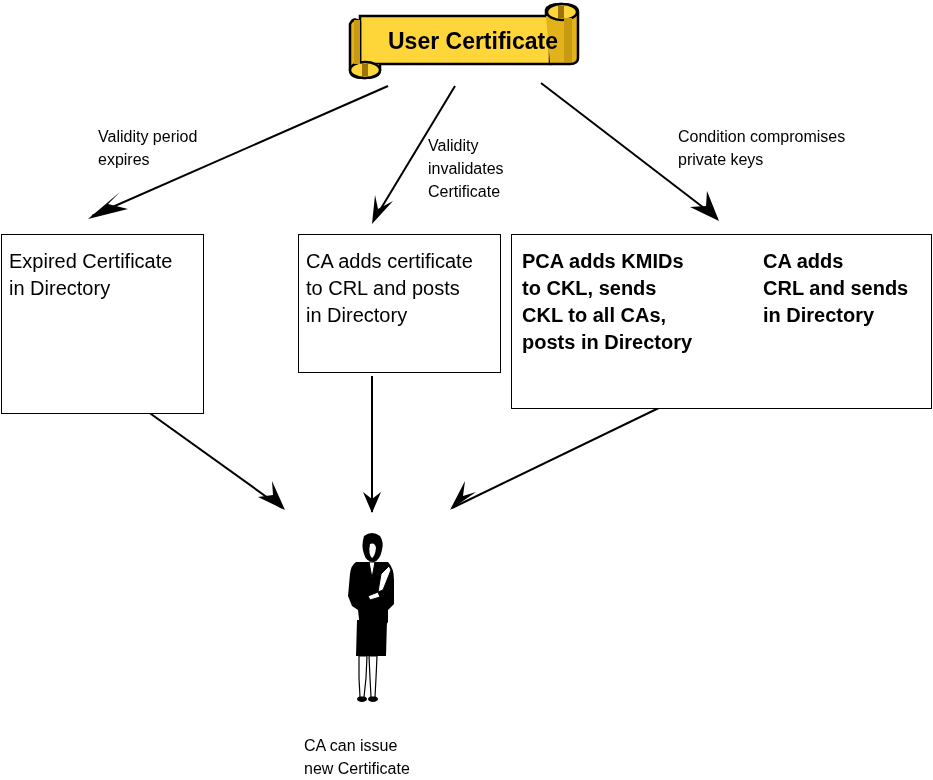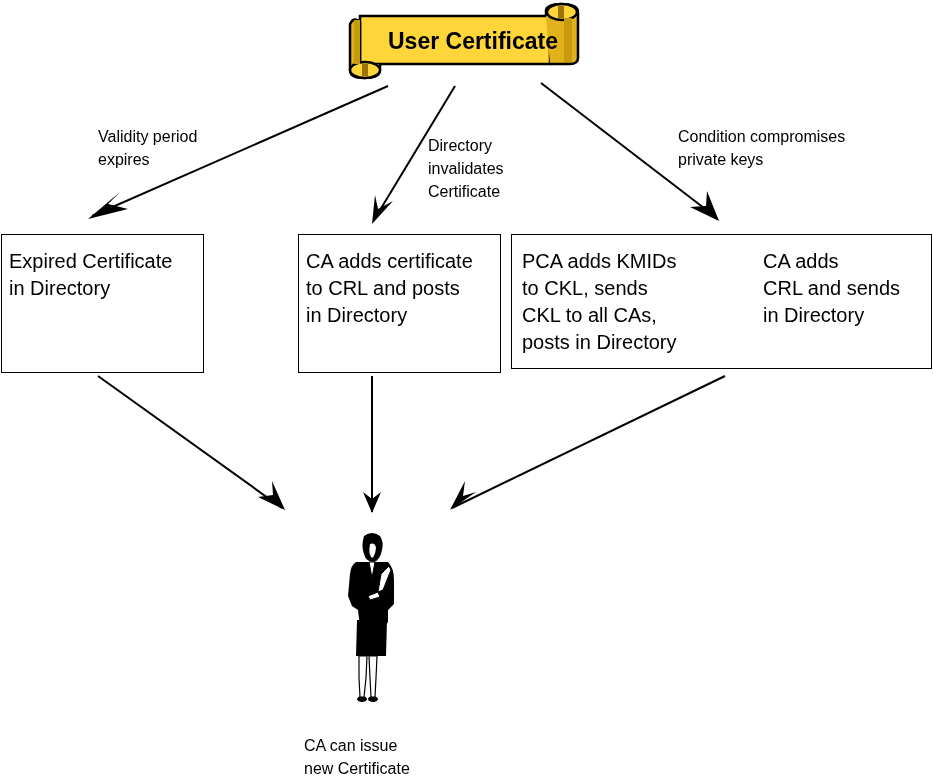--- a/index.html
+++ b/index.html
@@ -56,45 +56,45 @@
     <rect x="8" y="18" width="6" height="44" fill="#C89A10"></rect>
   </svg>
   <div class="banner-title" style="top:29px; left:8px;">User Certificate</div>
 </div>
 
 <div class="abs label" style="left:98px; top:125px;">
   <div>Validity period</div>
   <div>expires</div>
 </div>
 <div class="abs label" style="left:428px; top:134px;">
-  <div>Directory</div>
+  <div>Validity</div>
   <div>invalidates</div>
   <div>Certificate</div>
 </div>
 <div class="abs label" style="left:678px; top:125px;">
   <div>Condition compromises</div>
   <div>private keys</div>
 </div>
 
-<div class="box" style="left:1px; top:234px; width:203px; height:139px;">
+<div class="box" style="left:1px; top:234px; width:203px; height:180px;">
   <div class="box-text" style="left:7px; top:13px;">
     <div>Expired Certificate</div>
     <div>in Directory</div>
   </div>
 </div>
 
 <div class="box" style="left:267px; top:234px; width:203px; height:139px;margin-left:31px;">
   <div class="box-text" style="left:7px; top:13px;">
     <div>CA adds certificate</div>
     <div>to CRL and posts</div>
     <div>in Directory</div>
   </div>
 </div>
 
-<div class="box" style="left:511px; top:234px; width:421px; height:135px;">
+<div class="box" style="left:511px; top:234px; width:421px; height:175px;font-weight:bold;">
   <div class="box-text" style="left:10px; top:13px;">
     <div>PCA adds KMIDs</div>
     <div>to CKL, sends</div>
     <div>CKL to all CAs,</div>
     <div>posts in Directory</div>
   </div>
   <div class="box-text" style="left:251px; top:13px;">
     <div>CA adds</div>
     <div>CRL and sends</div>
     <div>in Directory</div>

